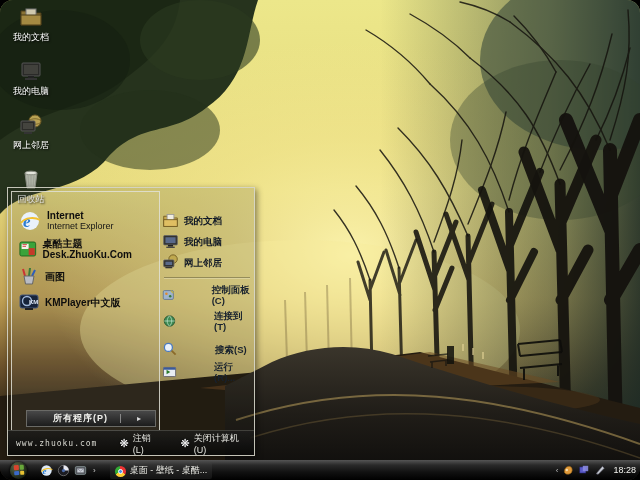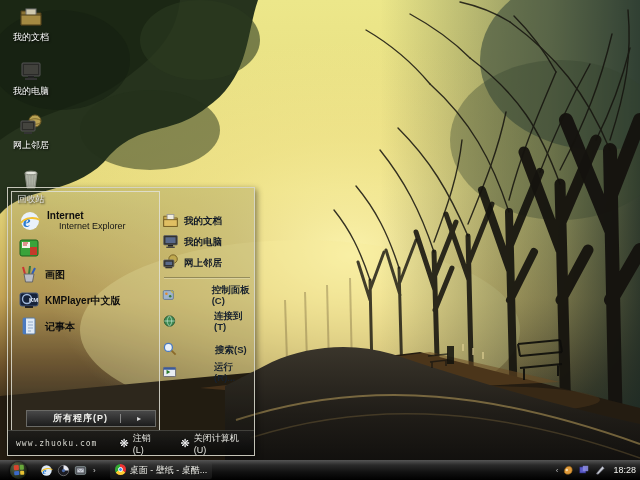--- a/index.html
+++ b/index.html
@@ -1,34 +1,34 @@
 <!DOCTYPE html>
 <html><head>
 <meta charset="utf-8">
 <style>
   html,body{margin:0;padding:0;background:#000;}
   .stage{position:relative;width:640px;height:480px;overflow:hidden;
-         font-family:"Liberation Sans",sans-serif;-webkit-font-smoothing:antialiased;}
+         font-family:"Liberation Sans",sans-serif;border-radius:13px;-webkit-font-smoothing:antialiased;}
   .stage svg.wp{position:absolute;inset:0;display:block;}
 
   
   .desk-icons{position:absolute;left:2px;top:5px;display:flex;flex-direction:column;gap:15px;z-index:2;}
   .dicon{width:58px;display:flex;flex-direction:column;align-items:center;gap:2px;cursor:default;}
   .dicon .lbl{font-size:9px;color:#fff;text-shadow:1px 1px 2px rgba(0,0,0,.95);white-space:nowrap;}
 
   
   .startmenu{position:absolute;left:7px;top:187px;width:246px;height:267px;z-index:5;
              border:1px solid rgba(214,214,202,.9);box-shadow:2px 2px 6px rgba(0,0,0,.45);
              background:rgba(28,30,20,.14);}
   .leftpane{position:absolute;left:3px;top:3px;width:147px;bottom:24px;
             border:1px solid rgba(224,224,214,.85);background:rgba(250,250,240,.05);}
   .programs{position:absolute;left:0;right:0;top:14px;display:flex;flex-direction:column;}
   .mi{display:flex;align-items:center;gap:6px;padding:3px 3px 3px 7px;cursor:pointer;}
   .mi .txt{font-size:10px;font-weight:bold;color:#0d0d0d;line-height:11px;}
-  .mi .sub{font-size:9px;font-weight:normal;color:#151515;margin-left:12px;}
+  .mi .sub{font-size:9px;font-weight:normal;color:#151515;}
   .allprog{position:absolute;left:14px;right:3px;bottom:3px;height:15px;
            background:linear-gradient(#484848,#1c1c1c);border:1px solid #6a6a66;
            display:flex;align-items:center;cursor:pointer;}
   .allprog .txt{font-size:9px;font-weight:bold;color:#f2f2ee;margin-left:26px;letter-spacing:1px;}
   .allprog .div{width:1px;height:9px;background:#888;margin-left:12px;}
   .allprog .arr{color:#ddd;font-size:8px;margin-left:16px;}
 
   .rightcol{position:absolute;left:154px;top:22px;width:90px;display:flex;flex-direction:column;}
   .ri{display:flex;align-items:center;gap:5px;padding:2px 0;cursor:pointer;}
   .ri .txt{font-size:9.5px;font-weight:bold;color:#101826;line-height:11px;}
@@ -51,21 +51,21 @@
            display:flex;align-items:center;}
   .orb{width:17px;height:17px;border-radius:50%;margin-left:10px;cursor:pointer;
        background:radial-gradient(circle at 35% 30%,#5a6a4a,#1c2414 70%,#000);
        box-shadow:0 0 2px 1px rgba(0,0,0,.6);position:relative;flex:0 0 auto;}
   .orb .flag{position:absolute;left:3.5px;top:3.5px;width:10px;height:10px;display:grid;
              grid-template-columns:1fr 1fr;grid-template-rows:1fr 1fr;gap:1px;transform:rotate(-4deg);}
   .orb .flag i{border-radius:1px;}
   .ql{display:flex;align-items:center;gap:4px;margin-left:13px;}
   .ql .qicon{width:13px;height:13px;cursor:pointer;}
   .ql .more{color:#ccc;font-size:8px;margin-left:2px;cursor:pointer;}
-  .taskbtn{display:flex;align-items:flex-start;gap:4px;margin-left:14px;padding:2px 5px;
+  .taskbtn{display:flex;align-items:flex-end;gap:4px;margin-left:14px;padding:2px 5px;
            border-radius:2px;background:rgba(70,70,70,.25);cursor:pointer;max-width:110px;}
   .taskbtn .ticon{width:11px;height:11px;flex:0 0 auto;}
   .taskbtn .ttxt{font-size:9px;color:#f0f0ea;white-space:nowrap;overflow:hidden;}
   .tray{margin-left:auto;display:flex;align-items:center;gap:4px;padding-right:4px;}
   .tray .chev{color:#bbb;font-size:8px;cursor:pointer;}
   .tray .ticn{width:12px;height:12px;cursor:pointer;}
   .tray .clock{font-size:9px;color:#f2f2ee;margin-left:3px;cursor:default;}
 
   .chrome-ball{width:11px;height:11px;border-radius:50%;
      background:conic-gradient(#e33 0 33%,#fc3 33% 66%,#3a3 66% 100%);position:relative;}
@@ -234,47 +234,40 @@
             <span class="sub" style="display:block">Internet Explorer</span>
           </span>
         </div>
         <div class="mi">
           <svg width="20" height="20" viewBox="0 0 20 20">
             <rect x="1" y="2" width="18" height="16" rx="2" fill="#3aa33a" stroke="#1c611c"></rect>
             <rect x="3" y="4" width="8" height="6" fill="#f2f2e8"></rect>
             <path d="M4,5 h5 M4,7 h4" stroke="#c33" stroke-width="1"></path>
             <rect x="11" y="9" width="7" height="8" fill="#c43a2a"></rect>
           </svg>
+          <span class="txt">桌酷主题Desk.ZhuoKu.Com</span>
         </div>
         <div class="mi">
           <svg width="20" height="20" viewBox="0 0 20 20">
             <path d="M6,10 L4,3" stroke="#c33" stroke-width="2"></path>
             <path d="M10,10 L11,2" stroke="#3a7a3a" stroke-width="2"></path>
             <path d="M13,10 L16,4" stroke="#2d5dbb" stroke-width="2"></path>
             <path d="M5,10 h10 l-1.5,8 h-7 Z" fill="#b9bcc4" stroke="#666"></path>
           </svg>
           <span class="txt">画图</span>
         </div>
         <div class="mi">
           <svg width="20" height="20" viewBox="0 0 20 20">
             <rect x="1" y="3" width="18" height="13" rx="2" fill="#16233a" stroke="#46597a"></rect>
             <circle cx="8" cy="9" r="4.5" fill="none" stroke="#9fb6d8" stroke-width="1.4"></circle>
             <text x="10" y="12" font-size="6" fill="#dfe8f5" font-weight="bold" font-family="Liberation Sans,sans-serif">KM</text>
             <rect x="6" y="16" width="8" height="2" fill="#222"></rect>
           </svg>
           <span class="txt">KMPlayer中文版</span>
         </div>
-        <div class="mi">
-          <svg width="20" height="20" viewBox="0 0 20 20">
-            <rect x="4" y="2" width="12" height="16" rx="1" fill="#dfeaf6" stroke="#5a7aa0"></rect>
-            <rect x="4" y="2" width="3" height="16" fill="#4a7ac0"></rect>
-            <path d="M9,6 h5 M9,9 h5 M9,12 h5 M9,15 h3" stroke="#8aa4c4" stroke-width="0.9"></path>
-          </svg>
-          <span class="txt">记事本</span>
-        </div>
       </div>
 
       <div class="allprog">
         <span class="txt">所有程序(P)</span>
         <span class="div"></span>
         <span class="arr">▸</span>
       </div>
     </div>
 
     <div class="rightcol">

